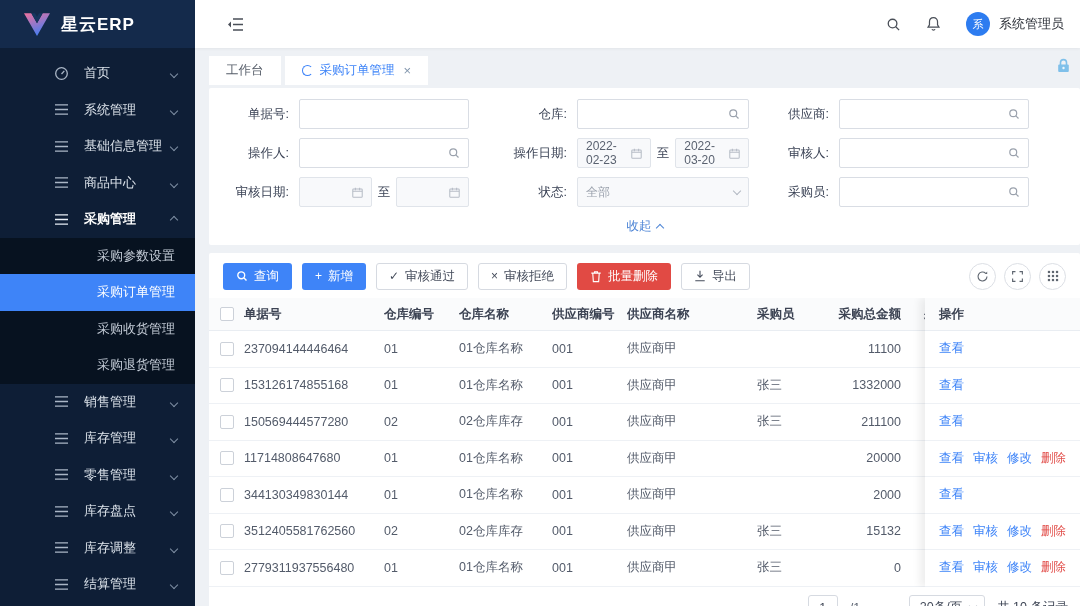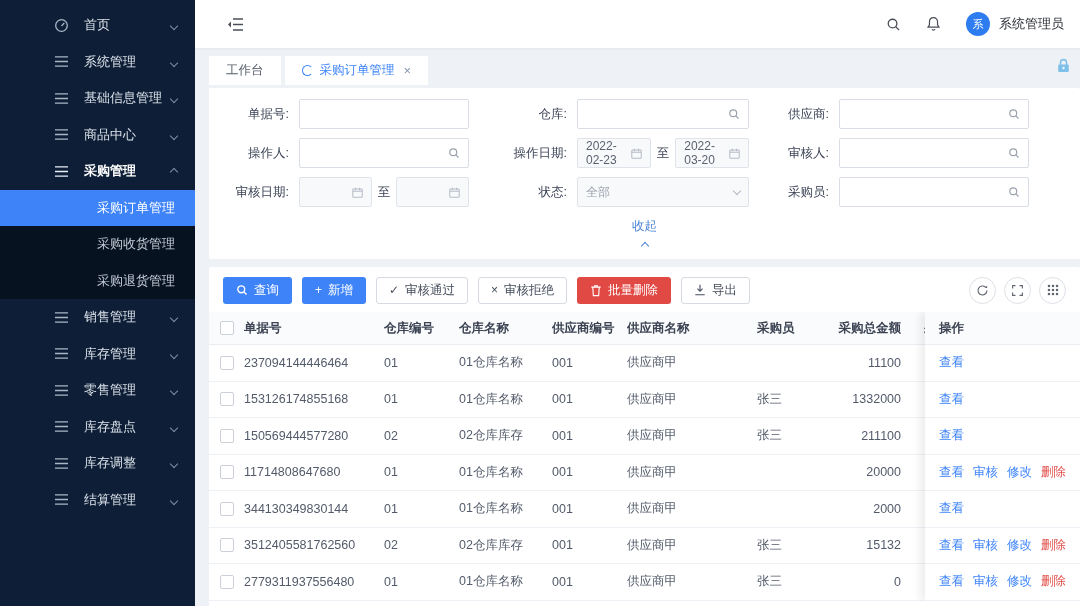--- a/index.html
+++ b/index.html
@@ -58,21 +58,21 @@
   .fld input{border:none;outline:none;flex:1;min-width:0;font:inherit;color:inherit;background:transparent;padding:0;}
   .fld .mag{color:#9aa1ac;flex-shrink:0;}
   .fld.gray{background:#f8f9fb;border-color:#e0e4ea;}
   .range{display:flex;align-items:center;gap:6px;min-width:0;}
   .range .fld{flex:1;justify-content:space-between;}
   .range .to{font-size:12.5px;color:#3a4255;flex-shrink:0;}
   .fld .cal{color:#b6bcc6;flex-shrink:0;}
   .fld.select{justify-content:space-between;color:#9aa1ac;cursor:pointer;}
   .fld.select .chev{border-color:#b2b8c2;margin-top:-3px;}
   .collapse-row{display:flex;justify-content:center;padding-top:11px;}
-  .collapse{color:#4f86d6;font-size:12.5px;display:flex;align-items:center;gap:5px;cursor:pointer;flex-direction:column;}
+  .collapse{color:#4f86d6;font-size:12.5px;display:flex;align-items:center;gap:5px;cursor:pointer;}
   .collapse .chev{border-color:#4f86d6;transform:rotate(-135deg);margin-top:3px;}
 
   
   .tcard{margin-top:8px;padding-top:8px;min-height:372px;}
   .toolbar{display:flex;align-items:center;gap:10px;padding:0 14px;height:30px;}
   .btn{height:27px;padding:0 12px;border-radius:3px;font-size:12.5px;display:inline-flex;align-items:center;
        gap:6px;border:1px solid transparent;cursor:pointer;white-space:nowrap;background:#fff;font-family:inherit;}
   .btn-primary{background:#3e84f8;color:#fff;}
   .btn-default{border-color:#d6dae1;color:#454c5b;}
   .btn-danger{background:#e14a44;color:#fff;}
@@ -110,20 +110,35 @@
   .pg-size .chev{border-color:#b2b8c2;margin-top:-3px;}
   .pg-total{color:#3c4353;}
   svg{display:block;}
 </style>
 </head>
 <body>
 
 <div class="screen">
 
   <aside class="sidebar">
+    <div class="logo">
+      <span>
+        <svg width="26" height="23" viewBox="0 0 32 28">
+          <defs>
+              <linearGradient id="lg" x1="0" y1="0" x2="0.45" y2="1">
+            <stop offset="0" stop-color="#f0719c"></stop>
+                <stop offset="1" stop-color="#4a7df0"></stop>
+          </linearGradient>
+            </defs>
+          <polygon points="0,0 9,0 16,12.5 23,0 32,0 16,28" fill="url(#lg)"></polygon>
+          <polygon points="9,0 16,12.5 23,0 18.6,0 16,4.6 13.4,0" fill="#16365f"></polygon>
+        </svg>
+      </span>
+      <span class="logo-text">星云ERP</span>
+    </div>
     <nav class="menu">
       <div class="mi">
         <span class="ic">
           <svg width="15" height="15" viewBox="0 0 16 16">
               <circle cx="8" cy="8" r="6.2" fill="none" stroke="currentColor" stroke-width="1.4"></circle>
               <line x1="8" y1="8.5" x2="11" y2="5.2" stroke="currentColor" stroke-width="1.4"></line>
             </svg>
         </span>
         <span class="lbl">首页</span>
           <i class="chev"></i>
@@ -158,20 +173,23 @@
       <div class="mi parent-active">
         <span class="ic" style="color:#e8eef6">
             <svg width="15" height="13" viewBox="0 0 16 14">
               <path d="M1 2h14M1 7h14M1 12h14" stroke="currentColor" stroke-width="1.5"></path>
             </svg>
           </span>
         <span class="lbl">采购管理</span>
           <i class="chev up"></i>
       </div>
       <div class="submenu">
+        <div class="smi">
+            <span>采购参数设置</span>
+          </div>
         <div class="smi active">
             <span>采购订单管理</span>
           </div>
         <div class="smi">
             <span>采购收货管理</span>
           </div>
         <div class="smi">
             <span>采购退货管理</span>
           </div>
       </div>

